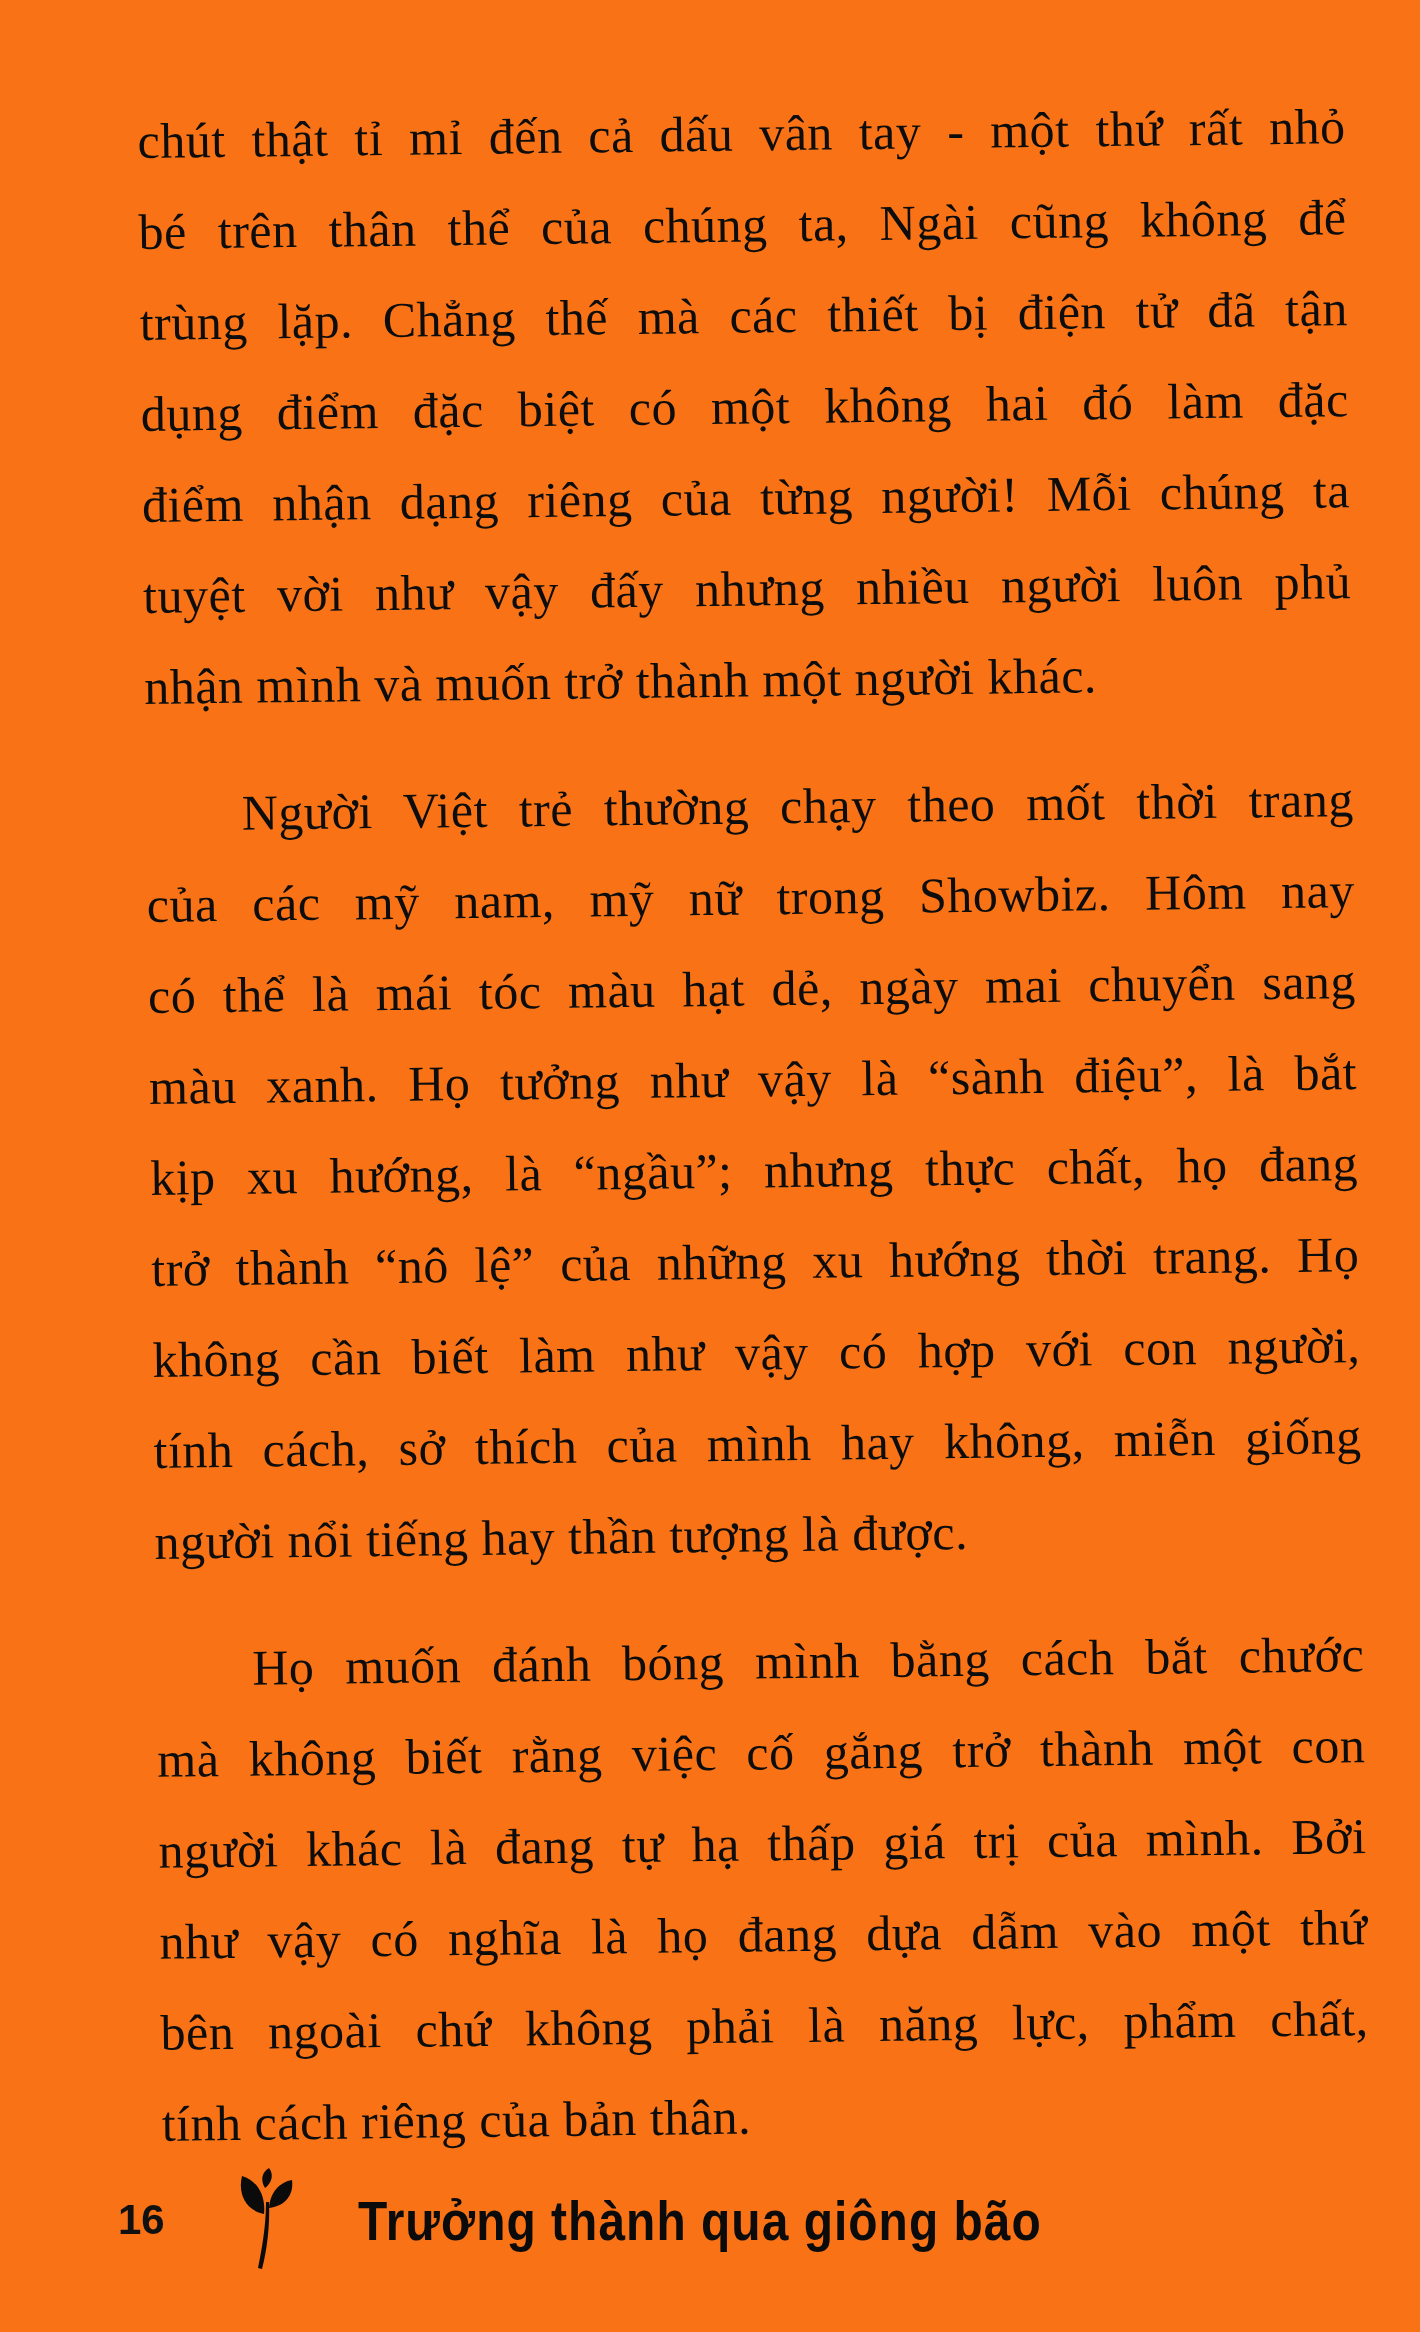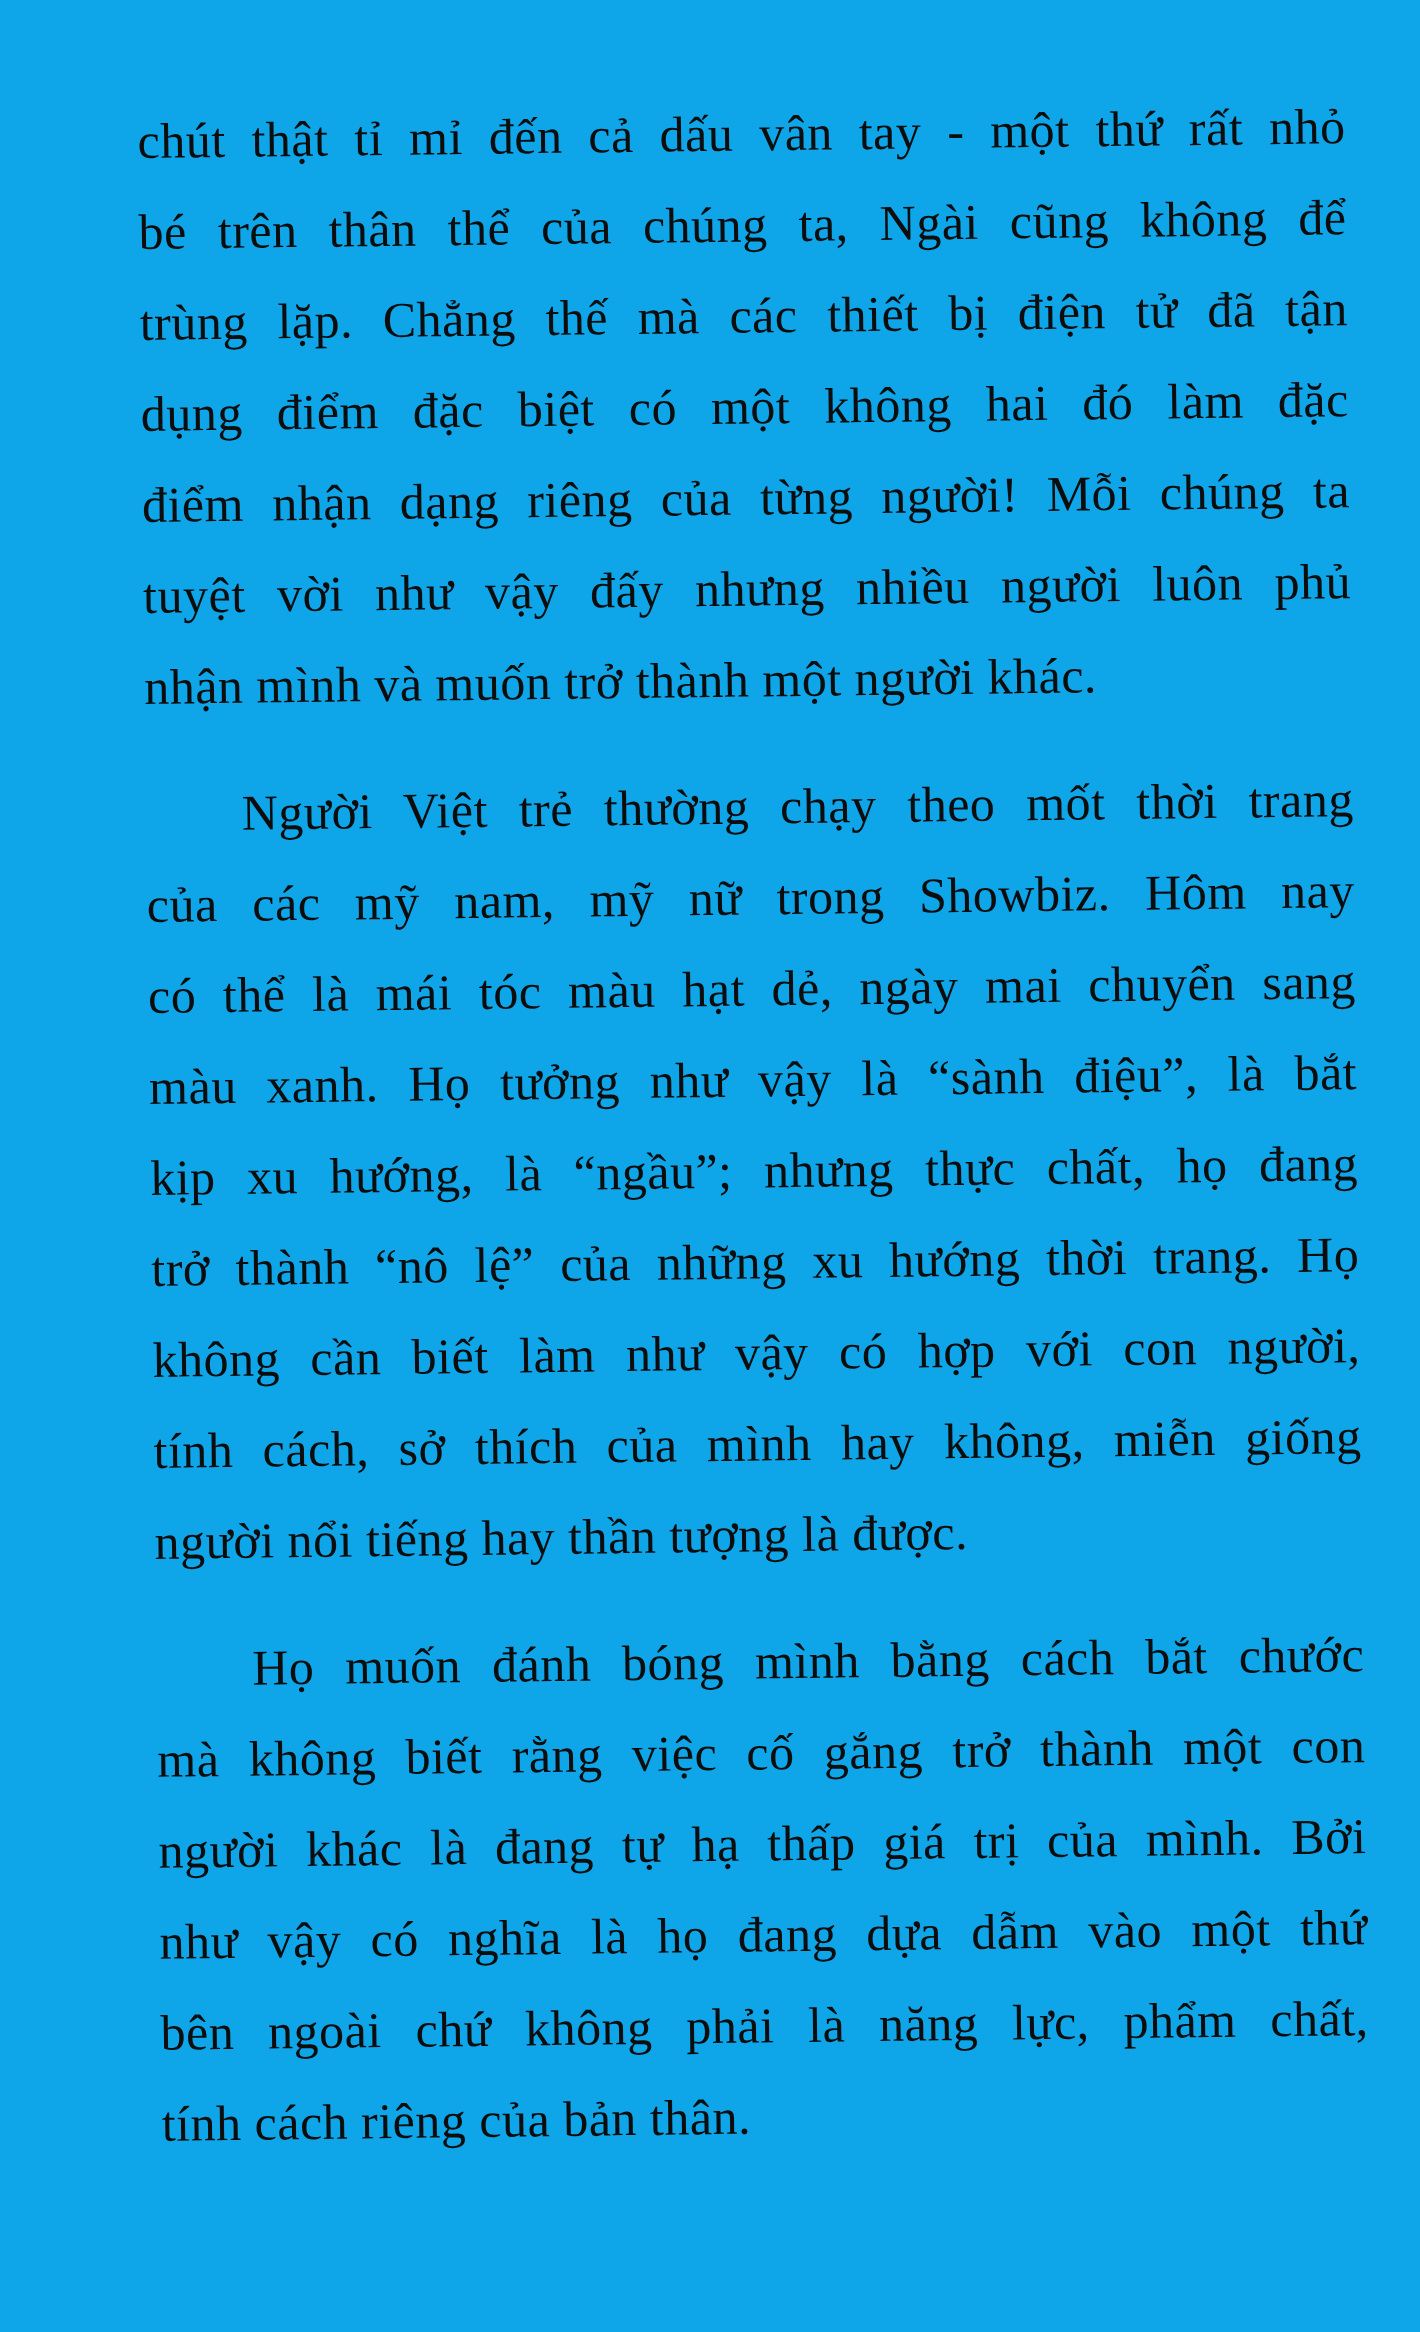--- a/index.html
+++ b/index.html
@@ -11,21 +11,21 @@
     width: 1420px;
     height: 2332px;
     overflow: hidden;
     position: relative;
     font-family: "Liberation Serif", "DejaVu Serif", serif;
     color: #0d0d0d;
   }
   .page {
     position: absolute;
     inset: 0;
-    background: #0ea5e9;
+    background: #f97316;
   }
   .text-block {
     position: absolute;
     top: 96px;
     left: 137px;
     width: 1208px;
     transform: rotate(-0.7deg);
     transform-origin: 0 0;
   }
   .line {
@@ -102,14 +102,32 @@
       <div class="line">tính cách, sở thích của mình hay không, miễn giống</div>
       <div class="line para-end">người nổi tiếng hay thần tượng là được.</div>
       <div class="line para-start">Họ muốn đánh bóng mình bằng cách bắt chước</div>
       <div class="line">mà không biết rằng việc cố gắng trở thành một con</div>
       <div class="line">người khác là đang tự hạ thấp giá trị của mình. Bởi</div>
       <div class="line">như vậy có nghĩa là họ đang dựa dẫm vào một thứ</div>
       <div class="line">bên ngoài chứ không phải là năng lực, phẩm chất,</div>
       <div class="line para-end">tính cách riêng của bản thân.</div>
     </div>
 
+  <div class="footer">
+    <div class="page-number">16</div>
+
+    <div class="ornament">
+      <svg width="62" height="104" viewBox="0 0 62 104" xmlns="http://www.w3.org/2000/svg" aria-hidden="true">
+
+        <path d="M30 34 C 30 58, 26 80, 22 100 L 26 101 C 31 82, 34 58, 33 34 Z" fill="#0b0b0b"></path>
+
+        <path d="M28 46 C 8 42, 2 24, 6 8 C 20 12, 30 26, 28 46 Z" fill="#0b0b0b"></path>
+
+        <path d="M33 40 C 50 38, 58 26, 56 12 C 44 14, 34 24, 33 40 Z" fill="#0b0b0b"></path>
+
+        <path d="M29 20 C 24 12, 26 4, 33 0 C 38 6, 36 15, 29 20 Z" fill="#0b0b0b"></path>
+      </svg>
+    </div>
+
+    <div class="running-title">Trưởng thành qua giông bão</div>
+  </div>
 
 </div>
 
 </body></html>

